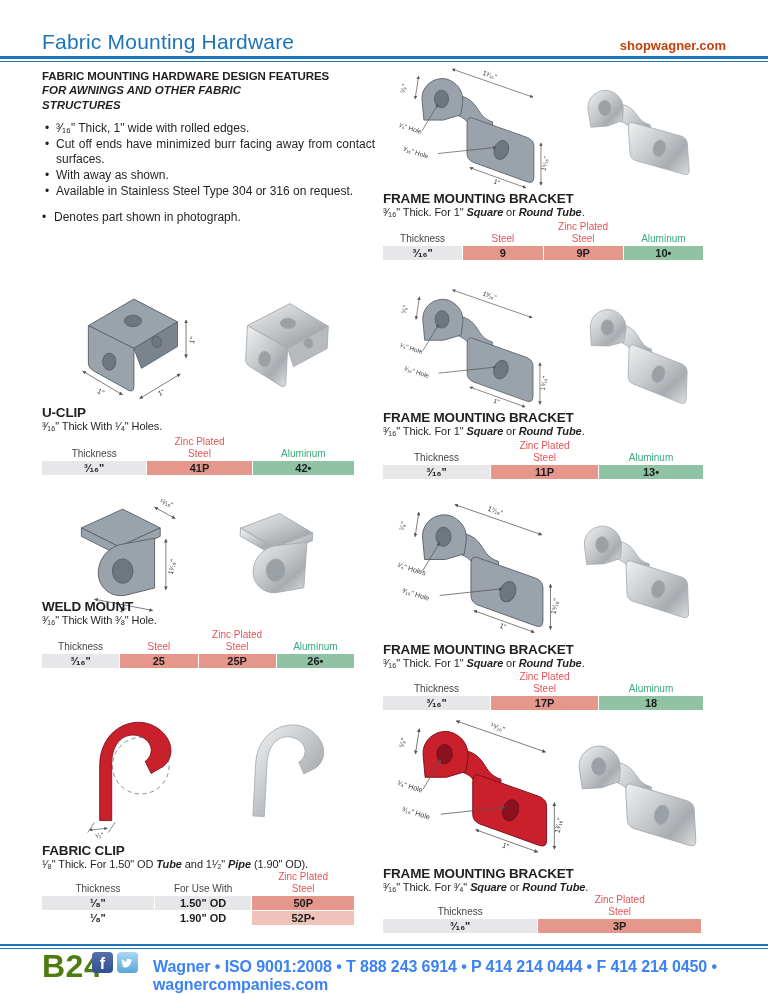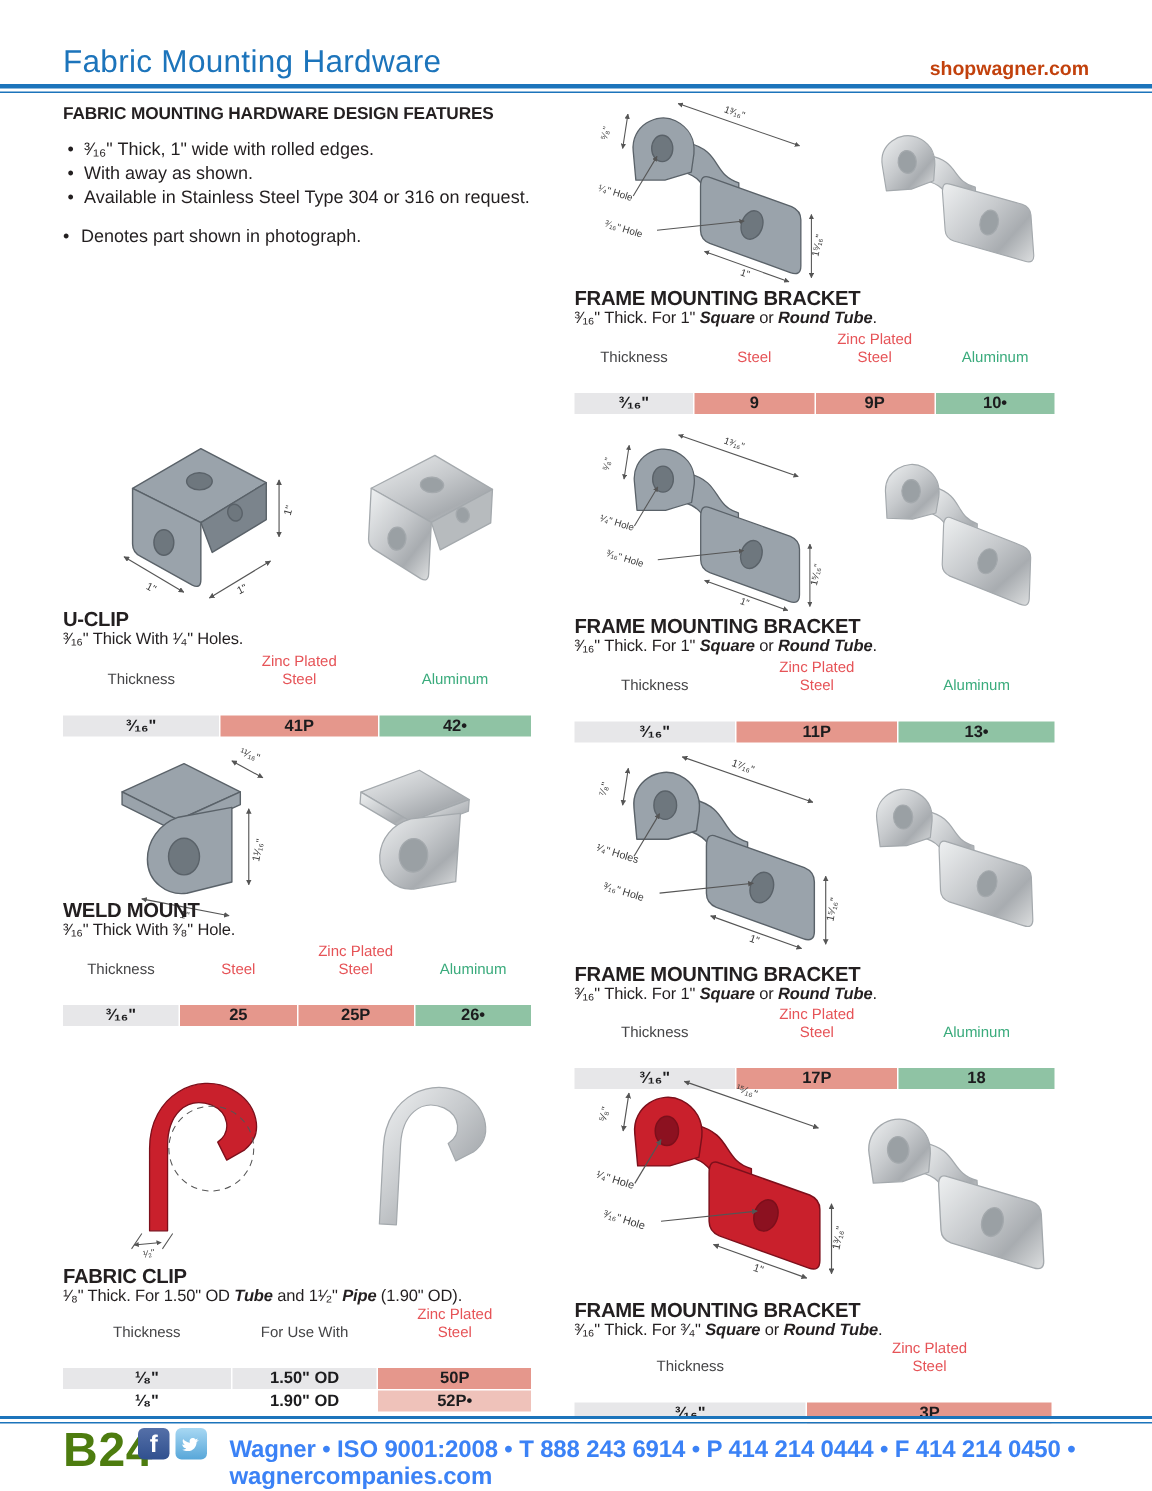--- a/index.html
+++ b/index.html
@@ -25,21 +25,21 @@
   .p-title{font-size:13.5px;font-weight:bold;letter-spacing:-.2px}
   .p-sub{font-size:11px;letter-spacing:-.1px}
 
   
   .tbl{display:grid;column-gap:1px;row-gap:1px}
   .cols4{grid-template-columns:1fr 1fr 1fr 1fr}
   .cols3{grid-template-columns:1.03fr 1.03fr 1fr}
   .colsF{grid-template-columns:1.1fr .95fr 1fr}
   .cols2{grid-template-columns:.95fr 1fr}
   .th{font-size:10px;line-height:1.15;text-align:center;white-space:pre-line;
-      display:flex;align-items:flex-end;justify-content:center;min-height:24px;padding-bottom:17px}
+      display:flex;align-items:flex-end;justify-content:center;min-height:24px;padding-bottom:1px}
   .th.dark{color:#454547}
   .th.red{color:#e65357}
   .th.green{color:#3aab7c}
   .td{height:14px;line-height:14px;font-size:11px;font-weight:bold;text-align:center;color:#1c1c1e}
   .td.gray{background:#e7e7e9}
   .td.salmon{background:#e5978c}
   .td.salmon2{background:#efc2ba}
   .td.green{background:#8fc3a4}
   .td.plain{background:#fff}
 
@@ -122,22 +122,25 @@
     </g>
   </defs>
 </svg>
 
 <div class="abs page-title" style="left:42px;top:30px">Fabric Mounting Hardware</div>
 <div class="abs site" style="right:42px;top:38px">shopwagner.com</div>
 <div class="abs rule" style="top:56px"></div>
 
 <div class="abs" style="left:42px;top:69px;width:335px">
   <div class="f-head">FABRIC MOUNTING HARDWARE DESIGN FEATURES</div>
+  <div class="f-sub">FOR AWNINGS AND OTHER FABRIC
+STRUCTURES</div>
   <div class="f-bullets">
     <div class="f-bullet"><span>³⁄₁₆" Thick, 1" wide with rolled edges.</span></div>
+    <div class="f-bullet"><span>Cut off ends have minimized burr facing away from contact surfaces.</span></div>
     <div class="f-bullet"><span>With away as shown.</span></div>
     <div class="f-bullet"><span>Available in Stainless Steel Type 304 or 316 on request.</span></div>
   </div>
   <div class="denotes">Denotes part shown in photograph.</div>
 </div>
 
 <svg class="abs" style="left:392px;top:62px" width="165" height="132" viewBox="0 0 175 150">
   <use href="#g-bracket" style="fill:#9aa3ab;--hole:#6e777e"></use>
   <use href="#g-bracket-dims"></use>
   <text x="8" y="36" transform="rotate(-75 8 36)">⁵⁄₈"</text>

